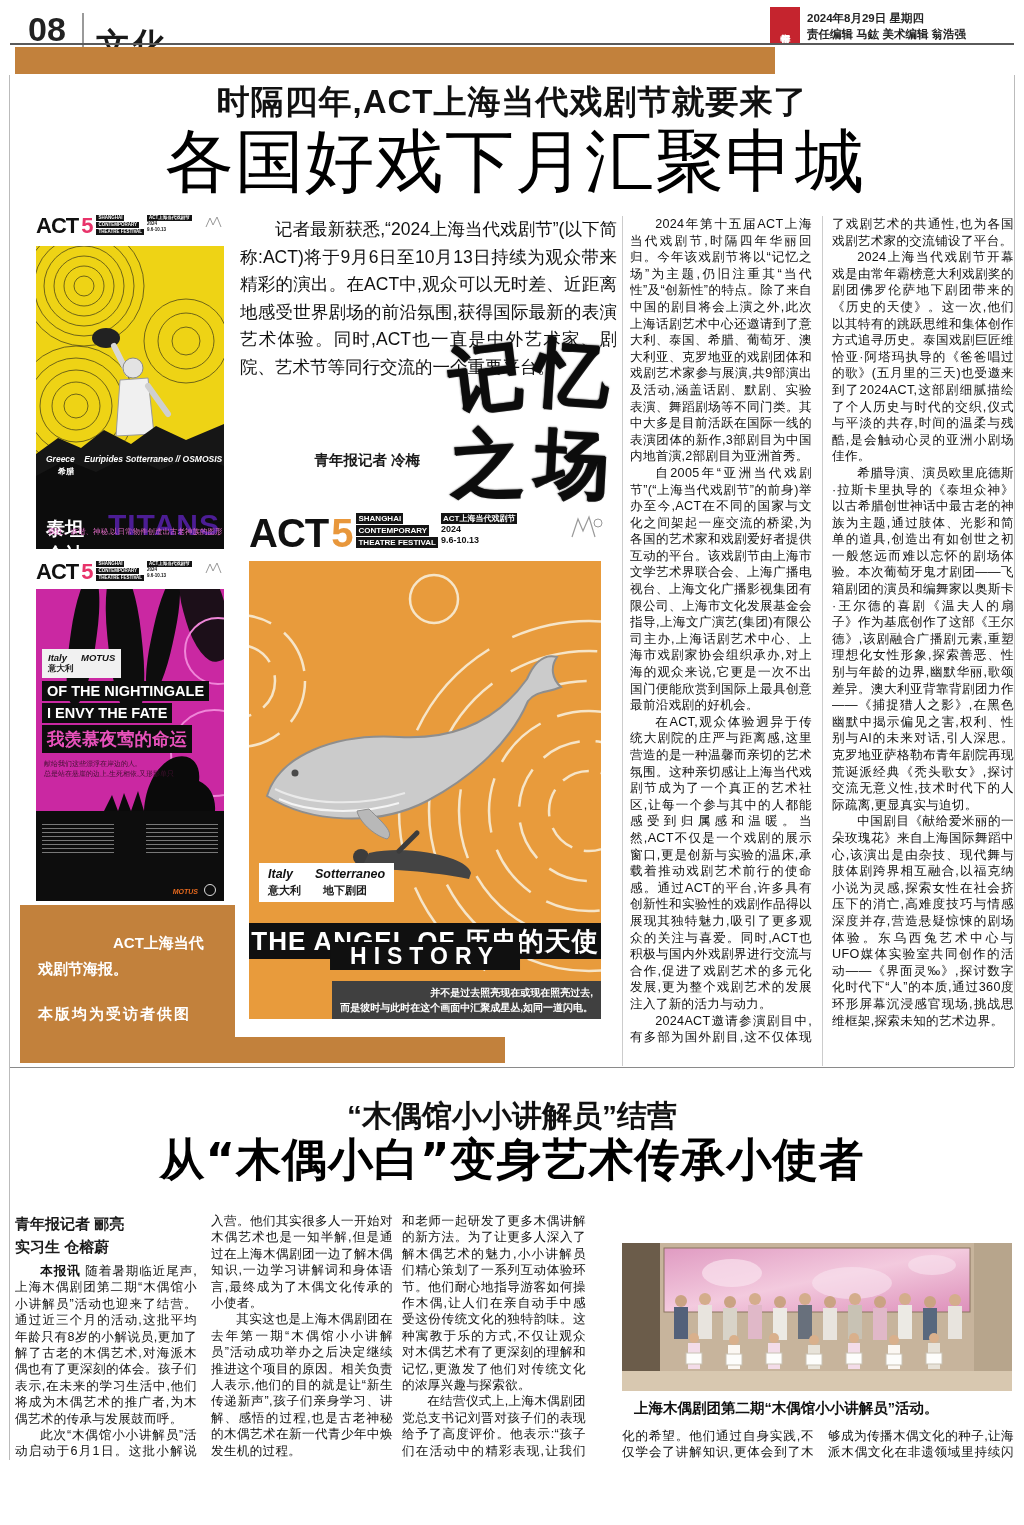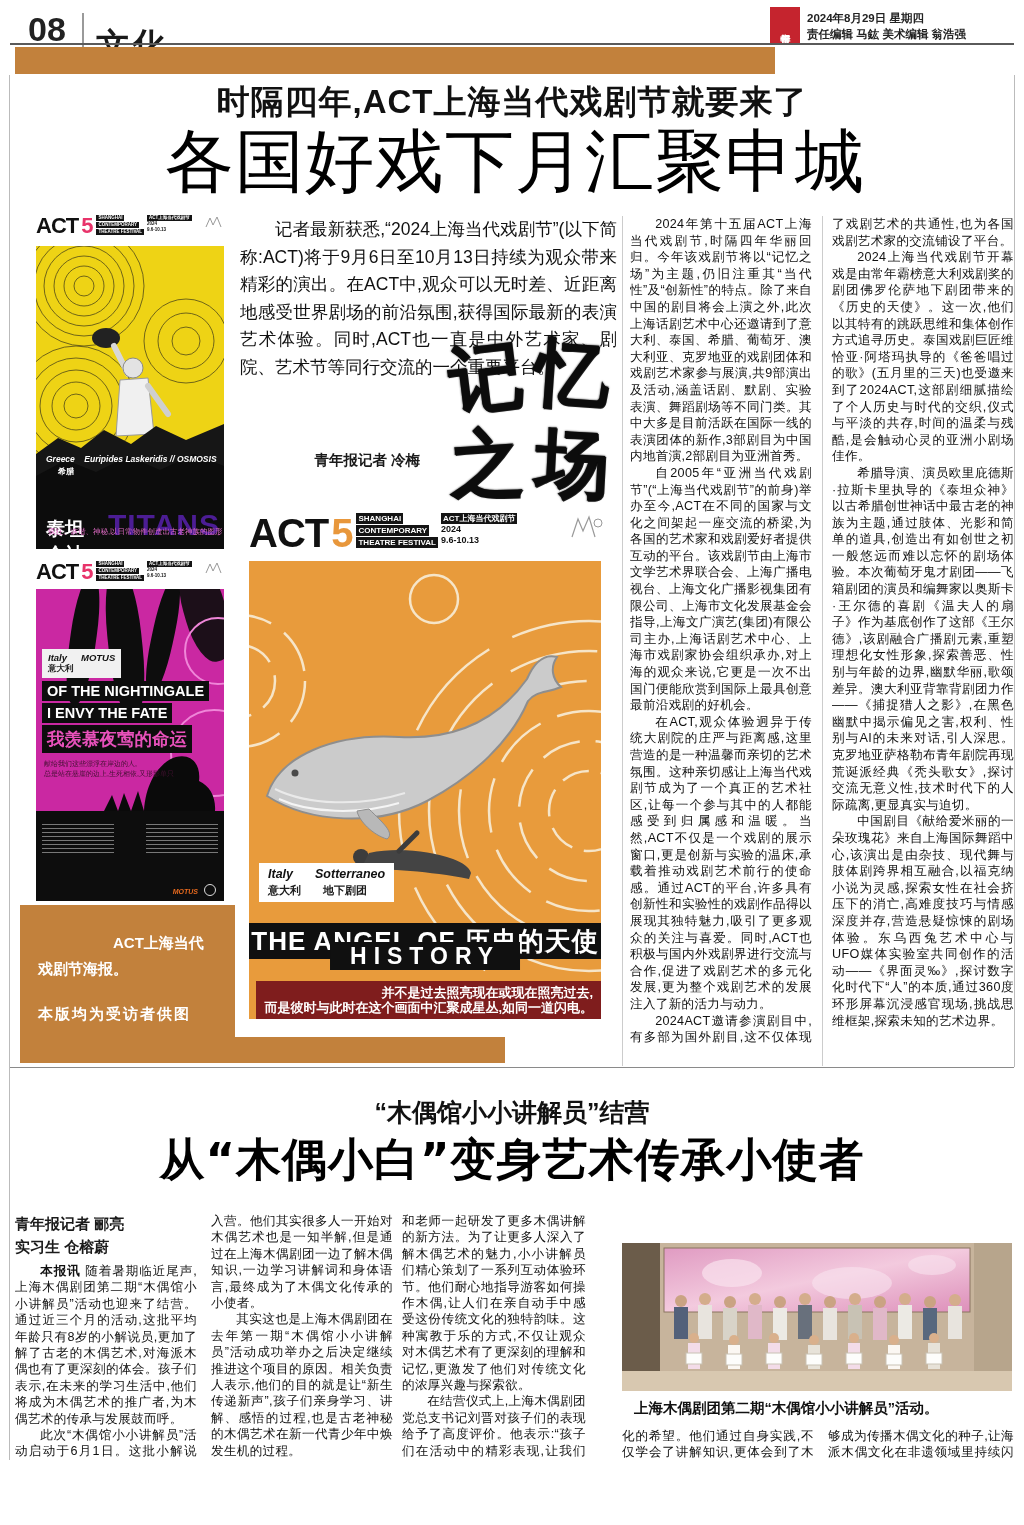--- a/index.html
+++ b/index.html
@@ -113,31 +113,31 @@
   .poster-a .act5{margin:8px 12px 0 14px;}
   .poster-a .five{color:#e8973b;}
   .a-field{position:absolute;left:14px;top:56px;right:14px;height:458px;background:#e89b3c;overflow:hidden;}
   .a-label{position:absolute;left:10px;top:302px;background:#fff;padding:4px 9px;z-index:4;}
   .a-label .row1{display:flex;gap:22px;font-size:12.5px;font-weight:900;font-style:italic;color:#111;}
   .a-label .row2{display:flex;gap:22px;font-size:11px;font-weight:bold;margin-top:2px;}
   .a-bar1{position:absolute;left:0;top:345px;width:100%;background:#101010;color:#fff;text-align:center;
           font-size:26px;font-weight:bold;line-height:36px;letter-spacing:1px;z-index:4;margin-top:17px;}
   .a-bar2{position:absolute;left:50%;transform:translateX(-50%);top:381px;background:#101010;color:#fff;
           font-size:23px;font-weight:bold;line-height:28px;letter-spacing:7px;padding:0 20px;z-index:4;}
-  .a-quote{position:absolute;right:0;top:420px;background:#7f1d1d;color:#fff;font-size:13px;
+  .a-quote{position:absolute;right:0;top:420px;background:#404040;color:#fff;font-size:10px;
            line-height:15px;text-align:right;padding:4px 8px;font-weight:bold;z-index:4;}
 
   
   .orange-block{left:20px;top:905px;width:485px;height:158px;background:#c2813c;z-index:1;}
   .side-caption{left:38px;top:930px;width:180px;color:#fff;font-size:15px;font-weight:bold;
                 line-height:26px;text-indent:5em;z-index:2;}
   .side-credit{left:38px;top:1005px;color:#fff;font-size:15px;font-weight:bold;letter-spacing:2px;z-index:2;}
 
   
-  .kicker2{left:212px;top:1096px;width:600px;text-align:center;font-size:25px;font-weight:600;color:#111;}
+  .kicker2{left:212px;top:1096px;width:600px;text-align:center;font-size:30px;font-weight:600;color:#111;}
   .headline2{left:50px;top:1130px;width:924px;text-align:center;font-size:45px;font-weight:900;
              letter-spacing:1px;color:#000;font-family:"DejaVu Sans",sans-serif;}
   .byline2{left:15px;top:1212px;font-size:15px;font-weight:bold;line-height:23px;}
   .bcol{font-size:12.6px;line-height:16.4px;letter-spacing:.3px;text-align:justify;
         text-justify:inter-character;color:#111;overflow:hidden;}
   .bcol p{margin:0;text-indent:2em;}
   .bcol p.noind{text-indent:0;}
   .bcol .lead-in{font-weight:bold;}
   .bcol1{left:15px;top:1263px;width:182px;height:250px;}
   .bcol2{left:211px;top:1213px;width:182px;height:290px;}
@@ -244,21 +244,21 @@
         <ellipse cx="70" cy="92" rx="14" ry="10" fill="#222"></ellipse>
         <path d="M78 100 L92 128" stroke="#d8d8d8" stroke-width="6" stroke-linecap="round"></path>
         <circle cx="97" cy="122" r="10" fill="#e3e3e3" stroke="#8a8a8a"></circle>
         <path d="M84 134 L112 132 L118 188 L80 190 Z" fill="#f0f0f0" stroke="#9a9a9a"></path>
         <path d="M112 140 L132 168" stroke="#cfcfcf" stroke-width="6" stroke-linecap="round"></path>
         <polygon points="0,208 22,192 45,202 68,184 95,198 120,180 150,194 188,178 188,303 0,303" fill="#161616"></polygon>
         <polygon points="0,230 30,214 60,226 92,210 124,224 158,208 188,220 188,303 0,303" fill="#0c0c0c"></polygon>
       </svg>
       <div class="t-label">
         <span>Greece</span>&nbsp;&nbsp;&nbsp;
-        <span>Euripides Laskeridis // OSMOSIS</span>
+        <span>Euripides Sotterraneo // OSMOSIS</span>
         <span class="cn">希腊</span>
       </div>
       <div class="t-title">
         <span class="cn">泰坦众神</span>
         <span class="en">TITANS</span>
       </div>
       <div class="t-tag">疯狂、诙谐、神秘,以日常物件创造出古老神族的图形</div>
     </div>
   </div>
 

